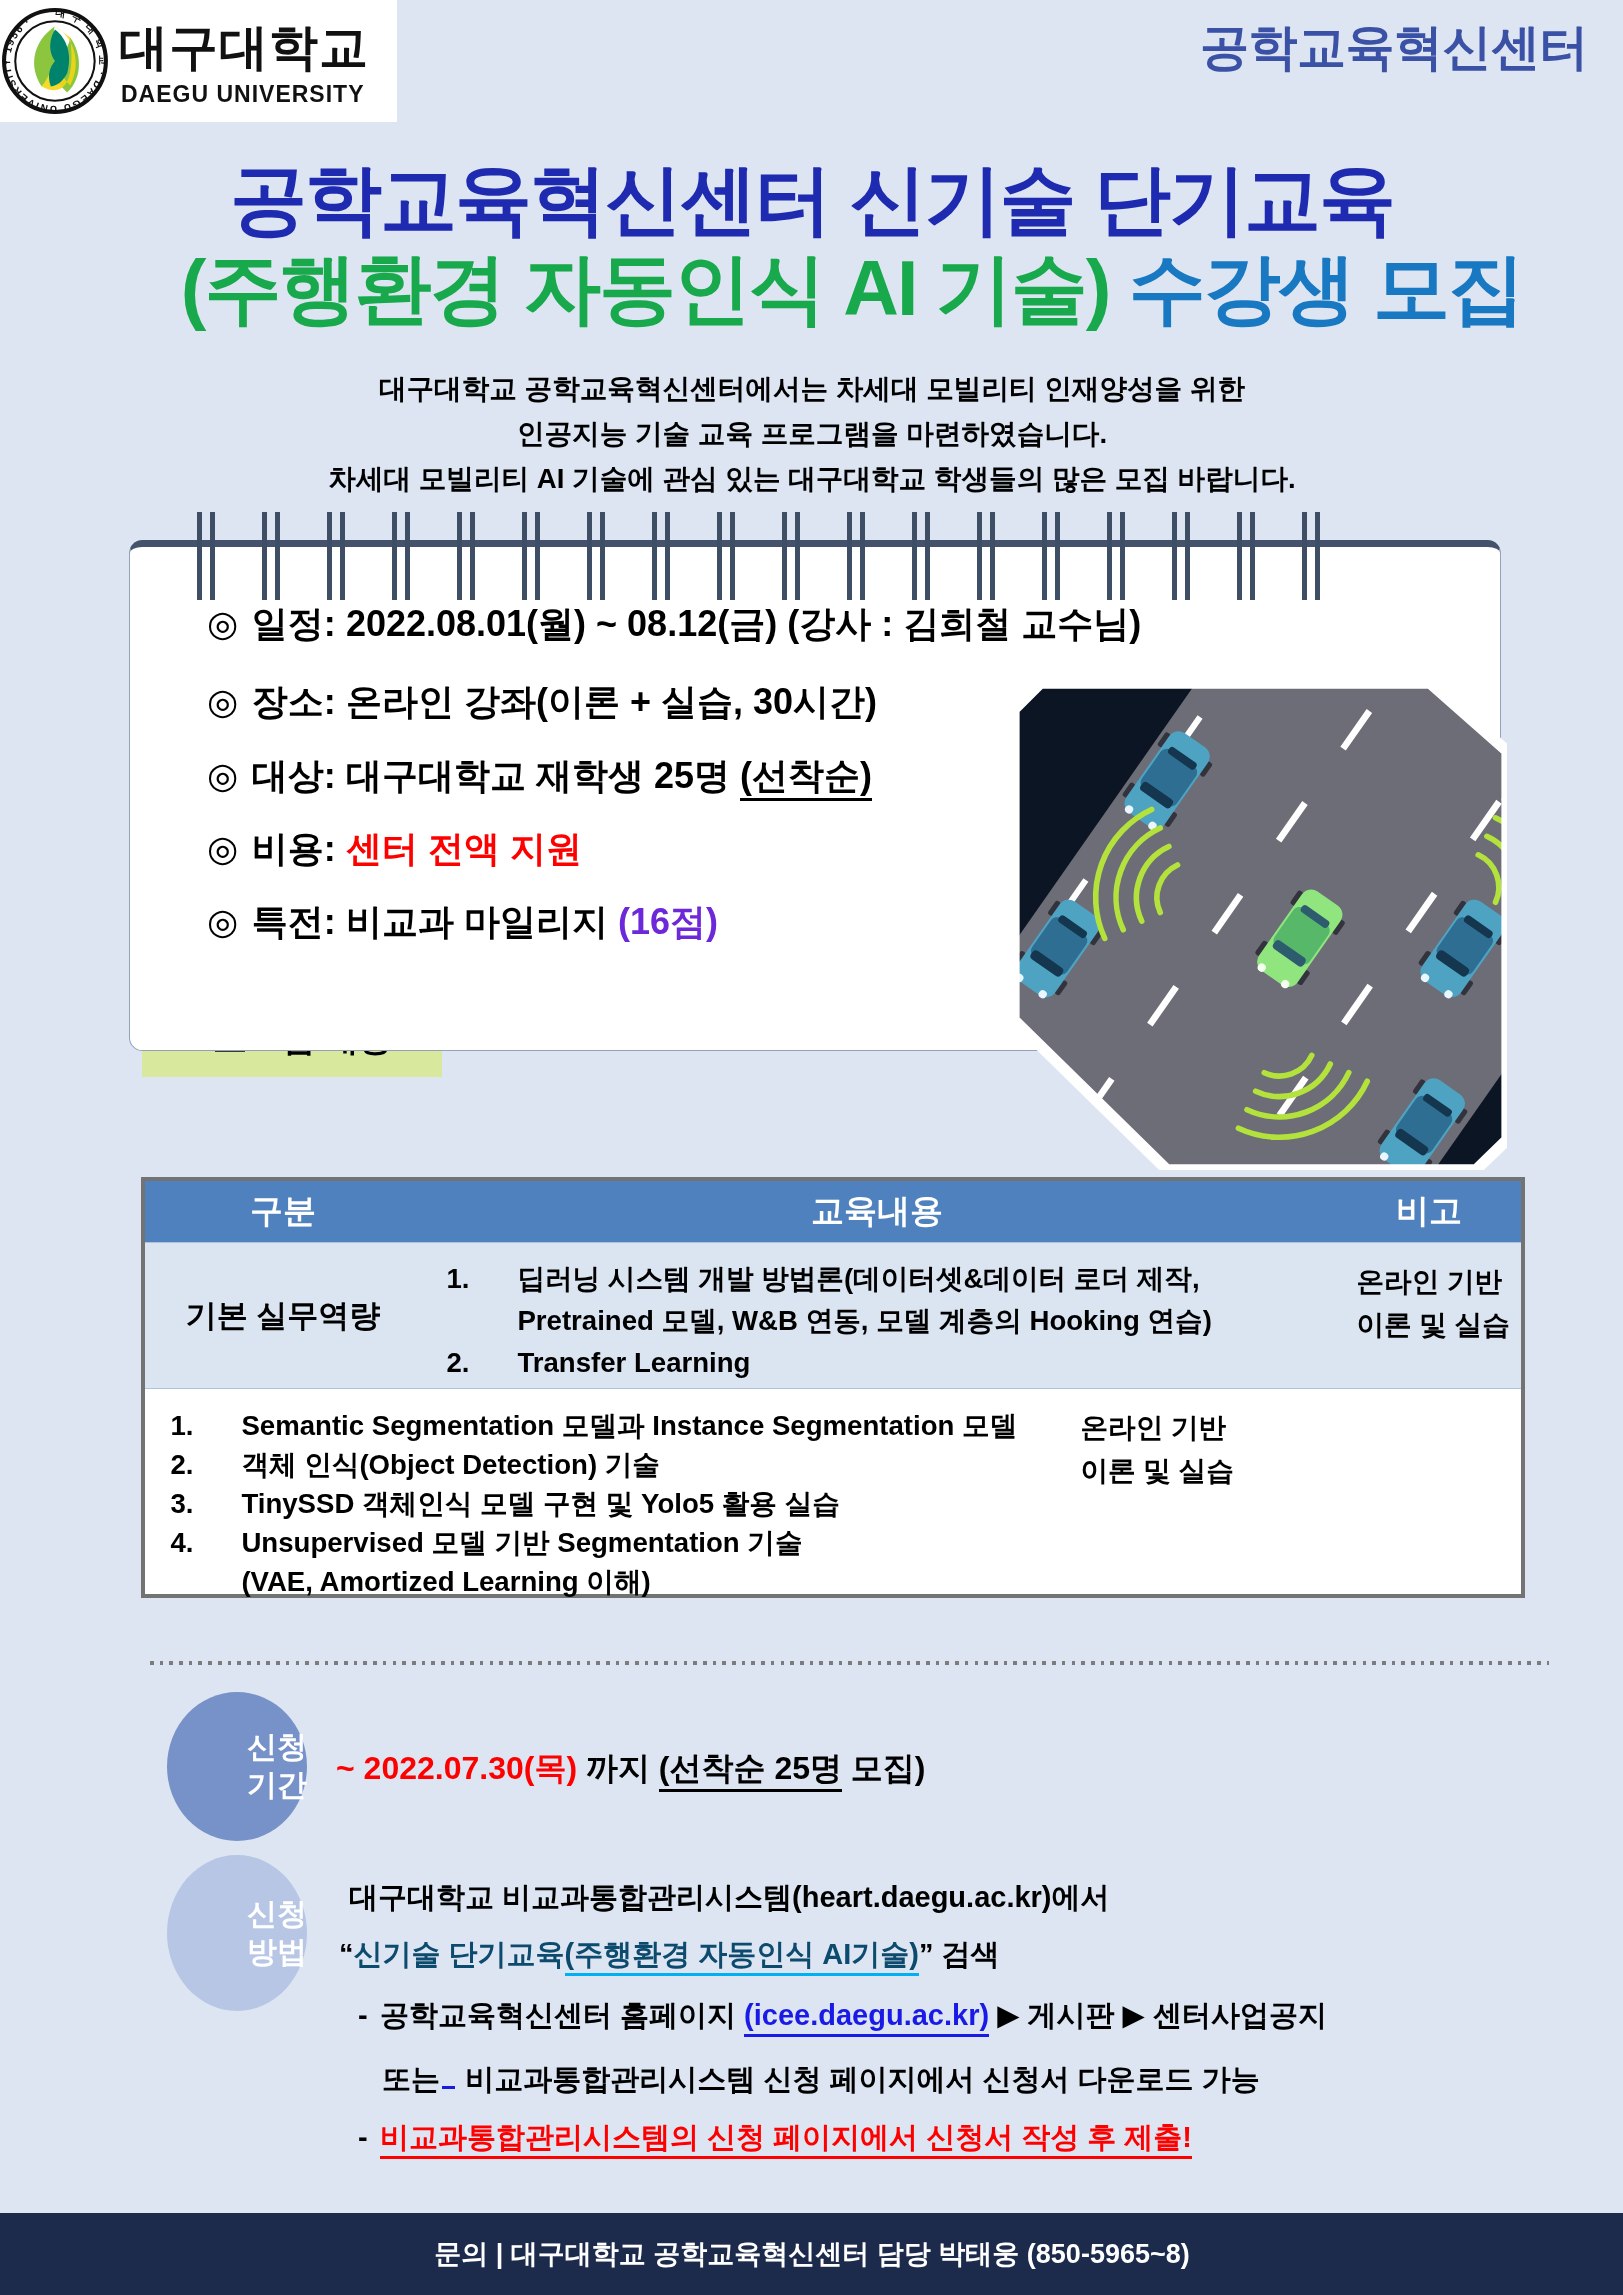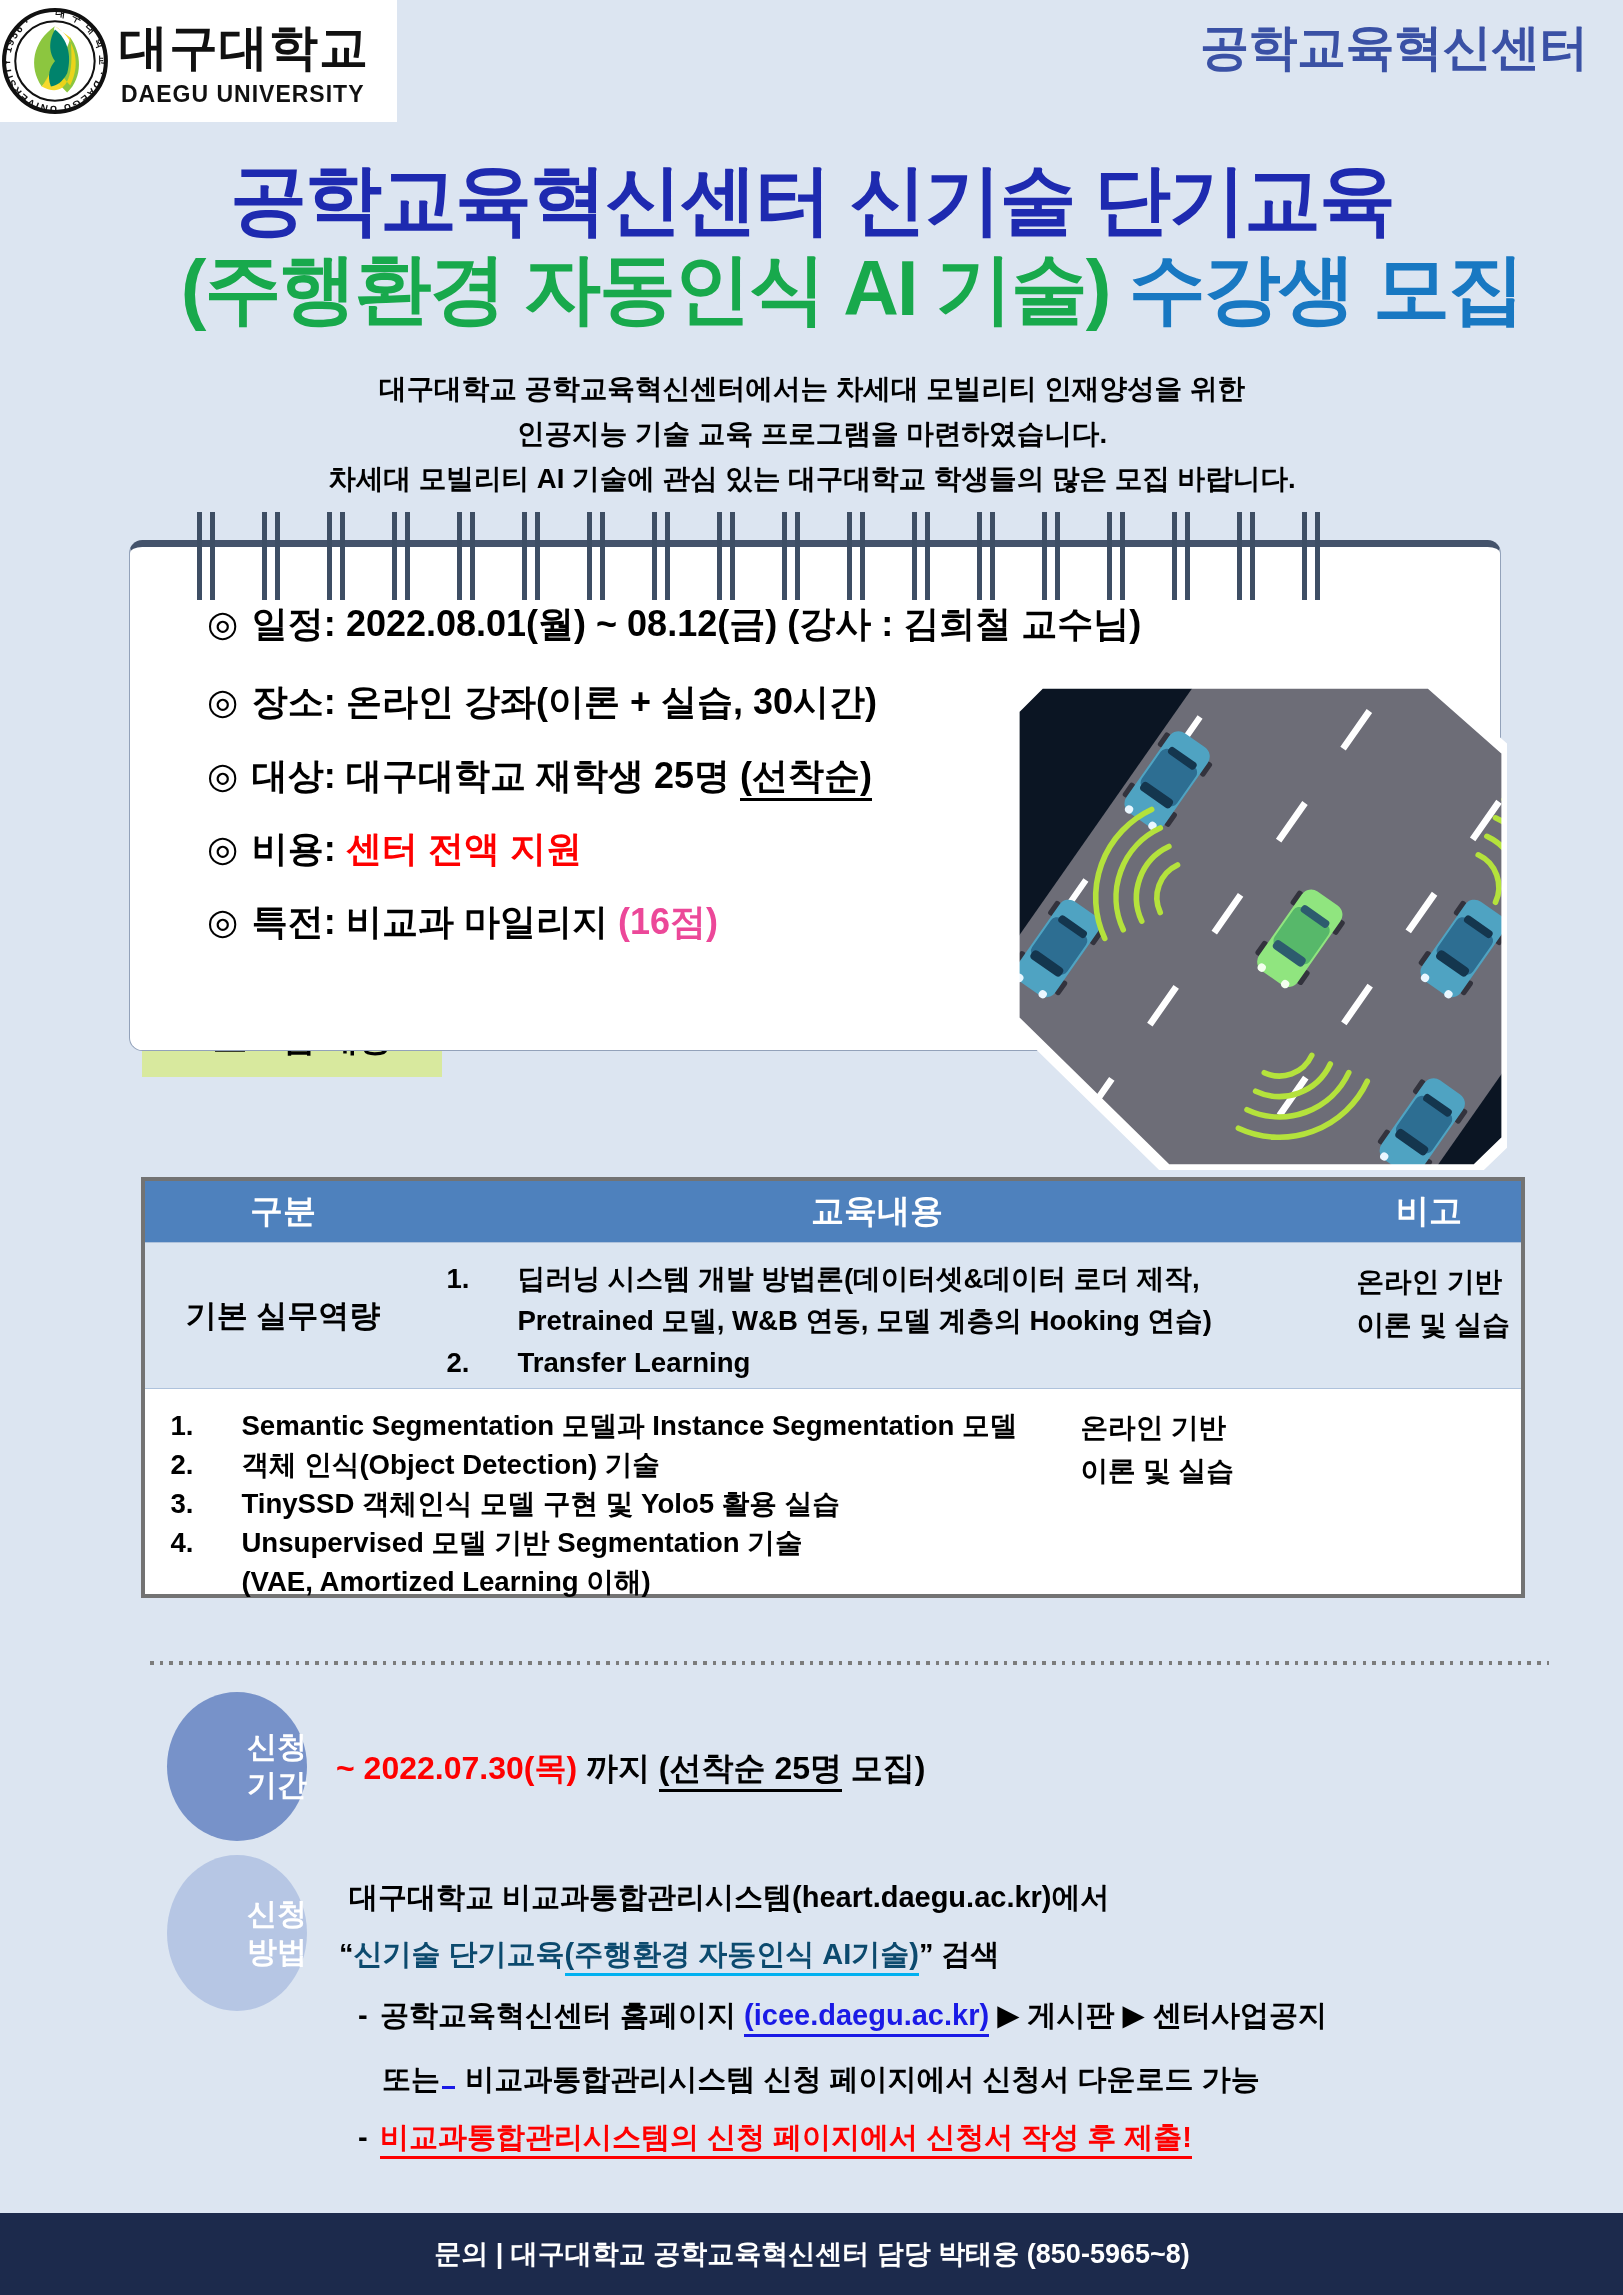--- a/index.html
+++ b/index.html
@@ -25,21 +25,21 @@
   .coils{left:197px;top:512px;width:1165px;height:88px;z-index:4;
     background:repeating-linear-gradient(90deg,#3e4e64 0 5.1px,transparent 5.1px 13.3px,#3e4e64 13.3px 18.4px,transparent 18.4px 65px);}
 
   
   .info-card{left:129px;top:540px;width:1370px;height:503px;background:#ffffff;
     border:1.5px solid #93a2ba;border-top:7.2px solid #44536b;border-radius:13.3px;z-index:2;}
   .info-line{position:absolute;left:77px;font-size:36px;white-space:nowrap;}
   .info-line .bullet{margin-right:13.3px;}
   .info-line .lbl{margin-right:10.2px;}
   .red{color:#fe0000;}
-  .blue-strong{color:#ec4899;}
+  .blue-strong{color:#6d28d9;}
   .u-black{border-bottom:3.6px solid #000;padding-bottom:2px;}
 
   
   .car-illu{left:1014px;top:683px;width:493px;height:487px;z-index:5;}
 
   
   .section-label{left:142px;top:1000px;width:300px;height:77px;background:#d8e99e;
     font-size:34px;line-height:77px;padding-left:37px;box-sizing:border-box;color:#000;}
 
   .table-wrap{left:141px;top:1177px;width:1384px;border:4px solid #737373;box-sizing:border-box;background:#f97316;z-index:2;}

